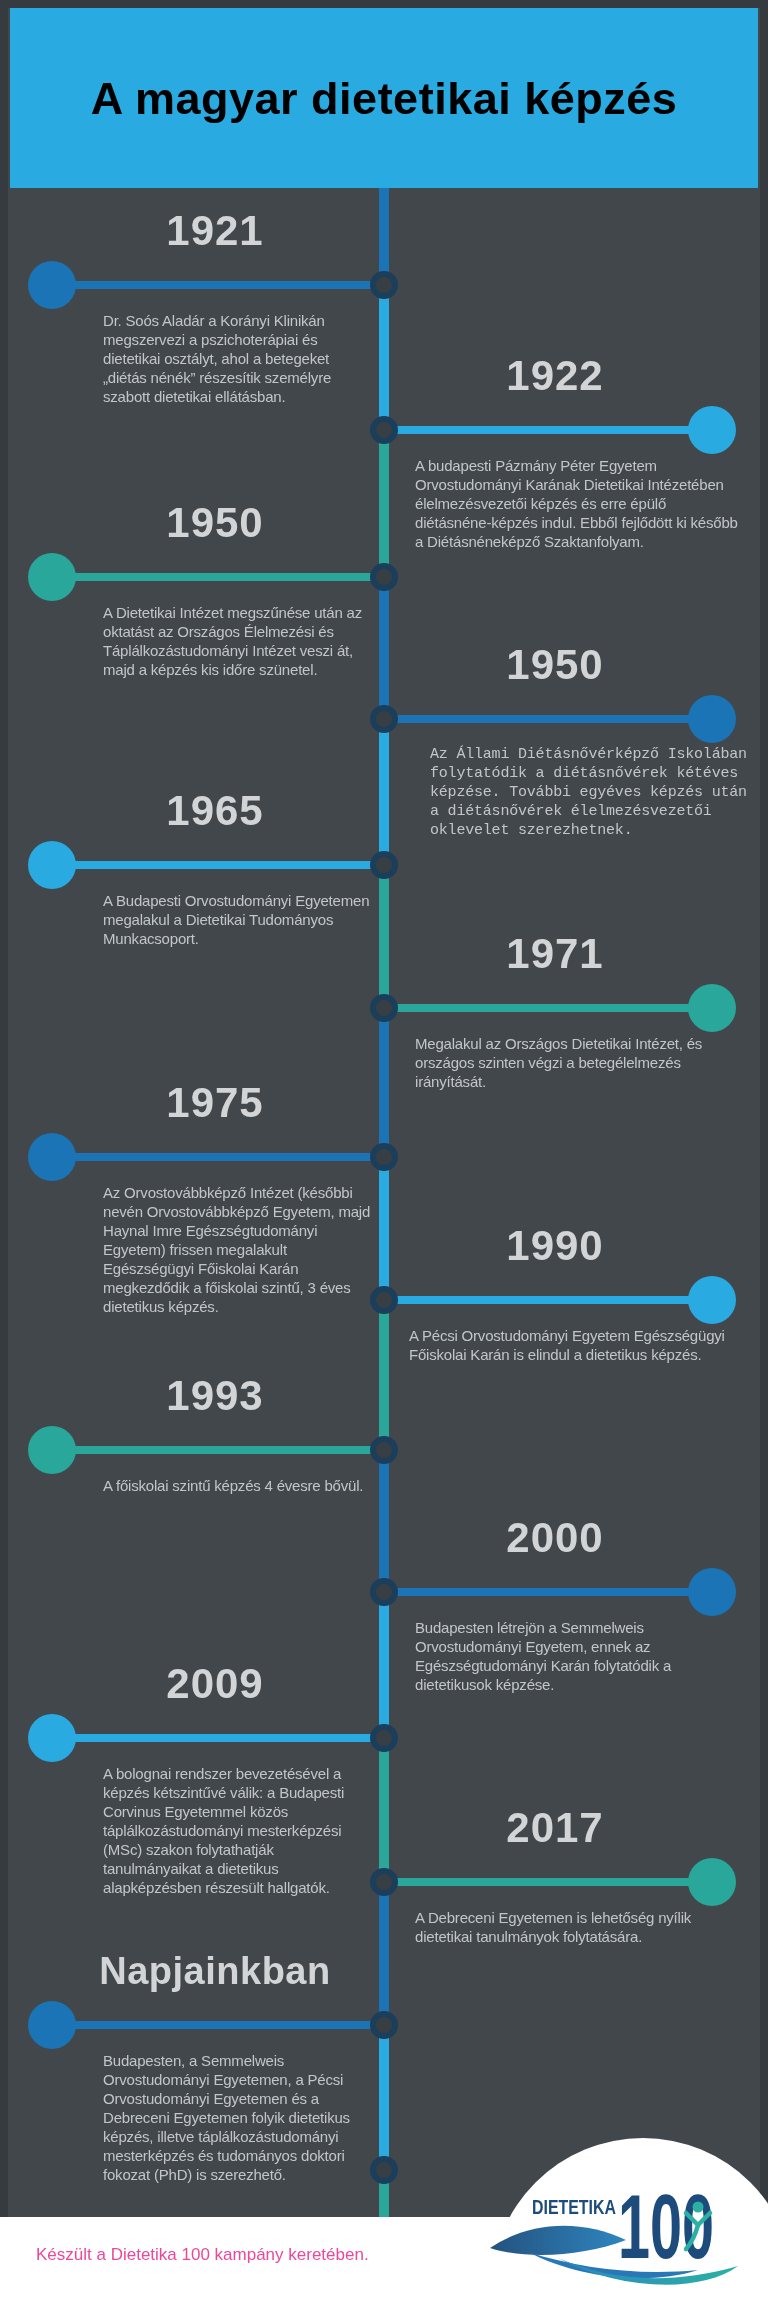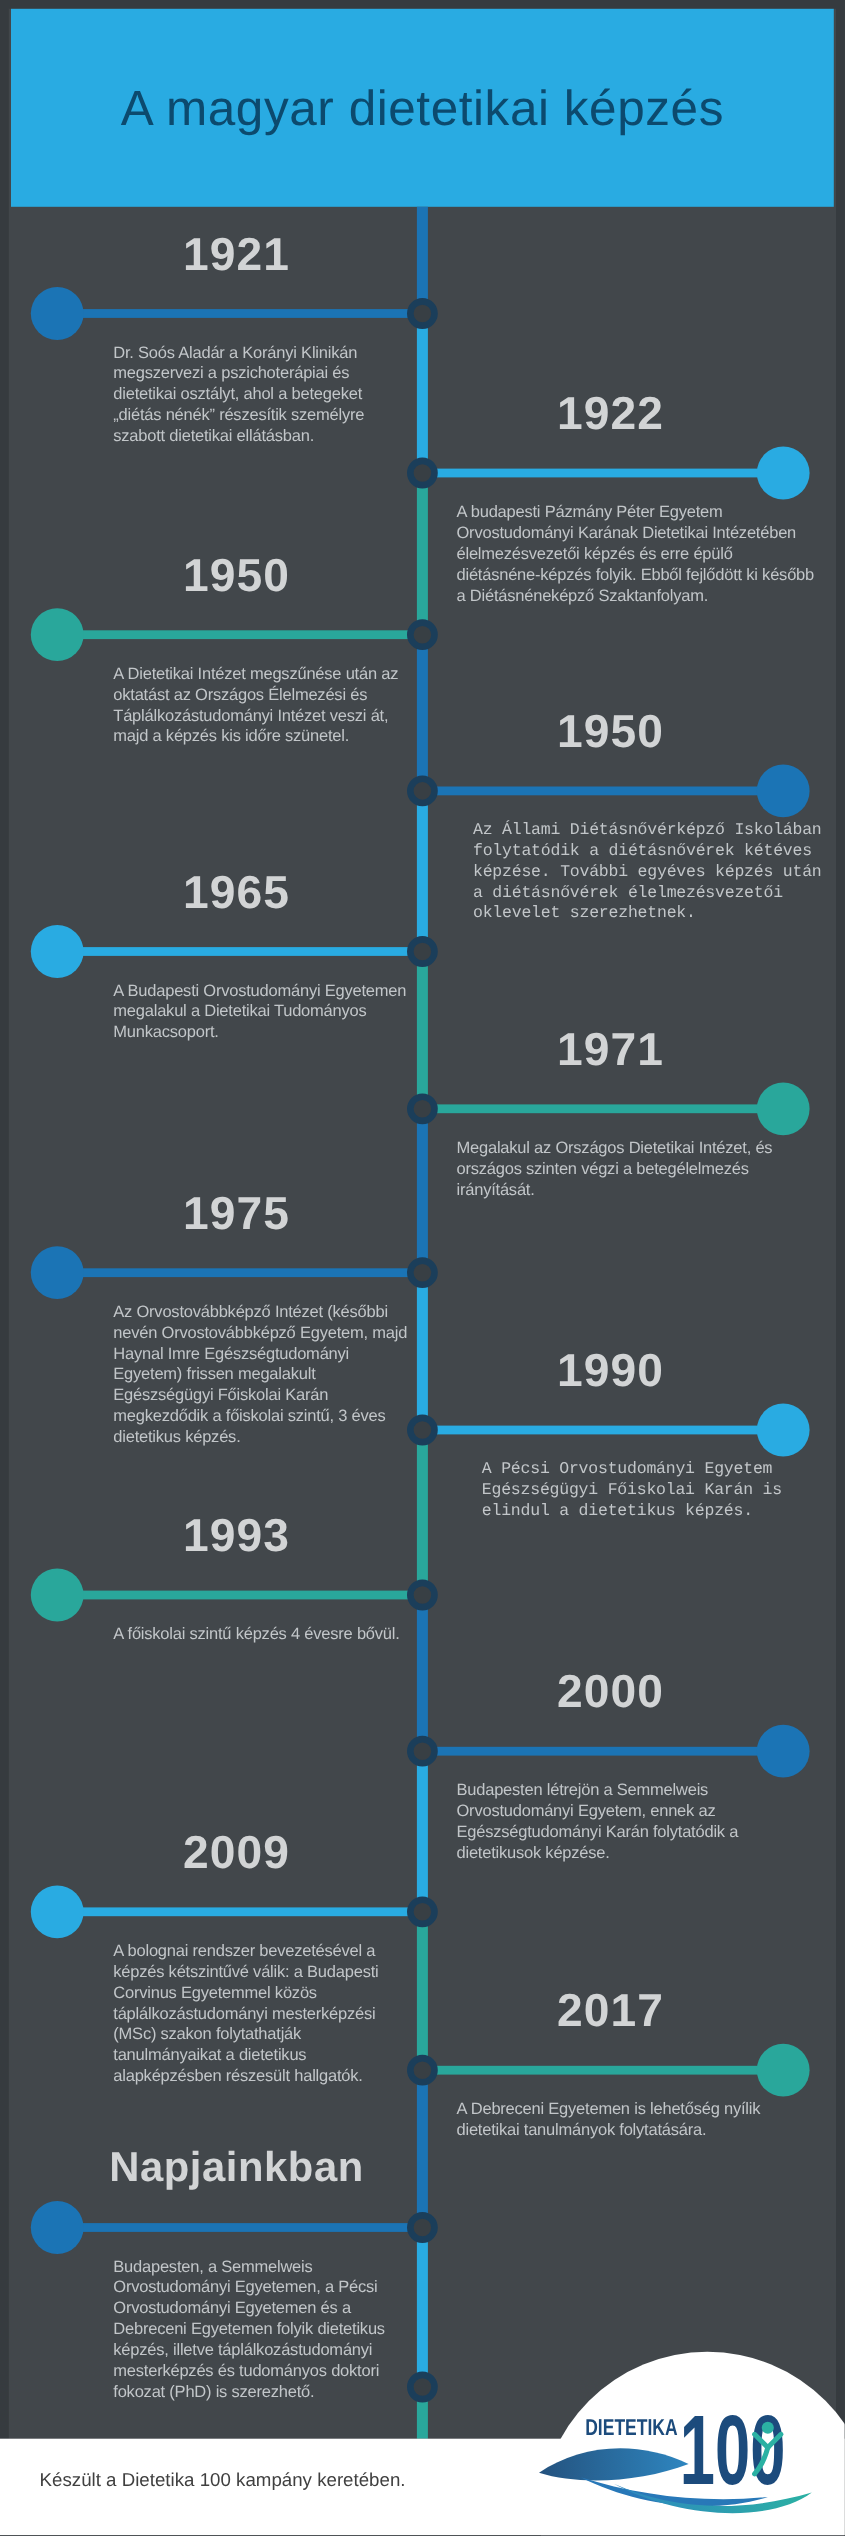--- a/index.html
+++ b/index.html
@@ -4,33 +4,33 @@
 <style>
   html,body{margin:0;padding:0;background:#2e3236;}
   .page{position:relative;width:768px;height:2305px;background:#42474B;overflow:hidden;
         font-family:"Liberation Sans",sans-serif;}
   .frame{position:absolute;background:#363B3F;}
   .frame-top{left:0;top:0;width:768px;height:8px;}
   .frame-left{left:0;top:8px;width:8px;height:2209px;}
   .frame-right{right:0;top:8px;width:8px;height:2209px;}
   .header{position:absolute;left:10px;top:8px;width:748px;height:180px;background:#29ABE2;
           display:flex;align-items:center;justify-content:center;text-align:center;}
-  .header h1{margin:12px;color:#0c4a6e;font-size:45px;line-height:61px;font-weight:400;letter-spacing:.5px;}
+  .header h1{margin:12px;color:#000000;font-size:45px;line-height:61px;font-weight:700;letter-spacing:.5px;}
   .seg{position:absolute;left:379px;width:10px;z-index:1;}
   .hconn{position:absolute;height:8px;z-index:2;}
   .dot{position:absolute;width:48px;height:48px;border-radius:50%;z-index:3;}
   .ring{position:absolute;left:370px;width:16px;height:16px;border:6px solid #1B3E5A;
         border-radius:50%;background:#383F44;z-index:4;}
   .year{position:absolute;width:300px;text-align:center;color:#D2D4D5;font-weight:700;
         font-size:42px;letter-spacing:1px;z-index:2;white-space:nowrap;}
   .year.long{font-size:38px;letter-spacing:.5px;}
   .para{position:absolute;color:#C2C6C9;font-size:15px;line-height:19px;letter-spacing:-.2px;z-index:2;}
   .footer{position:absolute;left:0;top:2217px;width:768px;height:88px;background:#FFFFFF;z-index:4;}
   .footer-text{position:absolute;left:36px;top:24px;}
-  .footer-text p{margin:0;color:#404040;font-size:17px;line-height:27px;}
+  .footer-text p{margin:0;color:#ec4899;font-size:17px;line-height:27px;}
   .logo-svg{position:absolute;left:488px;top:2128px;z-index:5;}
 </style>
 </head>
 <body>
 
 <div class="page">
 
   <div class="frame frame-top"></div>
   <div class="frame frame-left"></div>
   <div class="frame frame-right"></div>
@@ -43,21 +43,21 @@
   <div id="timeline-body">
       <div class="seg" style="top: 188px; height: 97px; background: rgb(27, 116, 181);"></div>
       <div class="hconn" style="left: 52px; width: 332px; top: 281px; background: rgb(27, 116, 181);"></div>
       <div class="dot" style="left: 28px; top: 261px; background: rgb(27, 116, 181);"></div>
       <div class="year" style="left: 65px; top: 208px; height: 46px; line-height: 46px;">1921</div>
       <div class="para" style="left: 103px; width: 272px; top: 311px;">Dr. Soós Aladár a Korányi Klinikán megszervezi a pszichoterápiai és dietetikai osztályt, ahol a betegeket „diétás nénék” részesítik személyre szabott dietetikai ellátásban.</div>
       <div class="seg" style="top: 285px; height: 145px; background: rgb(41, 171, 226);"></div>
       <div class="hconn" style="left: 384px; width: 328px; top: 426px; background: rgb(41, 171, 226);"></div>
       <div class="dot" style="left: 688px; top: 406px; background: rgb(41, 171, 226);"></div>
       <div class="year" style="left: 405px; top: 353px; height: 46px; line-height: 46px;">1922</div>
-      <div class="para" style="left: 415px; width: 330px; top: 456px;">A budapesti Pázmány Péter Egyetem Orvostudományi Karának Dietetikai Intézetében élelmezésvezetői képzés és erre épülő diétásnéne-képzés folyik. Ebből fejlődött ki később a Diétásnéneképző Szaktanfolyam.</div>
+      <div class="para" style="left: 415px; width: 330px; top: 456px;">A budapesti Pázmány Péter Egyetem Orvostudományi Karának Dietetikai Intézetében élelmezésvezetői képzés és erre épülő diétásnéne-képzés indul. Ebből fejlődött ki később a Diétásnéneképző Szaktanfolyam.</div>
       <div class="seg" style="top: 430px; height: 147px; background: rgb(41, 167, 155);"></div>
       <div class="hconn" style="left: 52px; width: 332px; top: 573px; background: rgb(41, 167, 155);"></div>
       <div class="dot" style="left: 28px; top: 553px; background: rgb(41, 167, 155);"></div>
       <div class="year" style="left: 65px; top: 500px; height: 46px; line-height: 46px;">1950</div>
       <div class="para" style="left: 103px; width: 272px; top: 603px;">A Dietetikai Intézet megszűnése után az oktatást az Országos Élelmezési és Táplálkozástudományi Intézet veszi át, majd a képzés kis időre szünetel.</div>
       <div class="seg" style="top: 577px; height: 142px; background: rgb(27, 116, 181);"></div>
       <div class="hconn" style="left: 384px; width: 328px; top: 715px; background: rgb(27, 116, 181);"></div>
       <div class="dot" style="left: 688px; top: 695px; background: rgb(27, 116, 181);"></div>
       <div class="year" style="left: 405px; top: 642px; height: 46px; line-height: 46px;">1950</div>
       <div class="para" style="left: 430px; width: 330px; top: 745px; font-family: Liberation Mono, monospace;">Az Állami Diétásnővérképző Iskolában folytatódik a diétásnővérek kétéves képzése. További egyéves képzés után a diétásnővérek élelmezésvezetői oklevelet szerezhetnek.</div>
@@ -73,21 +73,21 @@
       <div class="para" style="left: 415px; width: 330px; top: 1034px;">Megalakul az Országos Dietetikai Intézet, és országos szinten végzi a betegélelmezés irányítását.</div>
       <div class="seg" style="top: 1008px; height: 149px; background: rgb(27, 116, 181);"></div>
       <div class="hconn" style="left: 52px; width: 332px; top: 1153px; background: rgb(27, 116, 181);"></div>
       <div class="dot" style="left: 28px; top: 1133px; background: rgb(27, 116, 181);"></div>
       <div class="year" style="left: 65px; top: 1080px; height: 46px; line-height: 46px;">1975</div>
       <div class="para" style="left: 103px; width: 272px; top: 1183px;">Az Orvostovábbképző Intézet (későbbi nevén Orvostovábbképző Egyetem, majd Haynal Imre Egészségtudományi Egyetem) frissen megalakult Egészségügyi Főiskolai Karán megkezdődik a főiskolai szintű, 3 éves dietetikus képzés.</div>
       <div class="seg" style="top: 1157px; height: 143px; background: rgb(41, 171, 226);"></div>
       <div class="hconn" style="left: 384px; width: 328px; top: 1296px; background: rgb(41, 171, 226);"></div>
       <div class="dot" style="left: 688px; top: 1276px; background: rgb(41, 171, 226);"></div>
       <div class="year" style="left: 405px; top: 1223px; height: 46px; line-height: 46px;">1990</div>
-      <div class="para" style="left: 438px; width: 330px; top: 1326px; font-family: Liberation Mono, monospace;">A Pécsi Orvostudományi Egyetem Egészségügyi Főiskolai Karán is elindul a dietetikus képzés.</div>
+      <div class="para" style="left: 409px; width: 330px; top: 1326px;">A Pécsi Orvostudományi Egyetem Egészségügyi Főiskolai Karán is elindul a dietetikus képzés.</div>
       <div class="seg" style="top: 1300px; height: 150px; background: rgb(41, 167, 155);"></div>
       <div class="hconn" style="left: 52px; width: 332px; top: 1446px; background: rgb(41, 167, 155);"></div>
       <div class="dot" style="left: 28px; top: 1426px; background: rgb(41, 167, 155);"></div>
       <div class="year" style="left: 65px; top: 1373px; height: 46px; line-height: 46px;">1993</div>
       <div class="para" style="left: 103px; width: 272px; top: 1476px;">A főiskolai szintű képzés 4 évesre bővül.</div>
       <div class="seg" style="top: 1450px; height: 142px; background: rgb(27, 116, 181);"></div>
       <div class="hconn" style="left: 384px; width: 328px; top: 1588px; background: rgb(27, 116, 181);"></div>
       <div class="dot" style="left: 688px; top: 1568px; background: rgb(27, 116, 181);"></div>
       <div class="year" style="left: 405px; top: 1515px; height: 46px; line-height: 46px;">2000</div>
       <div class="para" style="left: 415px; width: 330px; top: 1618px;">Budapesten létrejön a Semmelweis Orvostudományi Egyetem, ennek az Egészségtudományi Karán folytatódik a dietetikusok képzése.</div>

